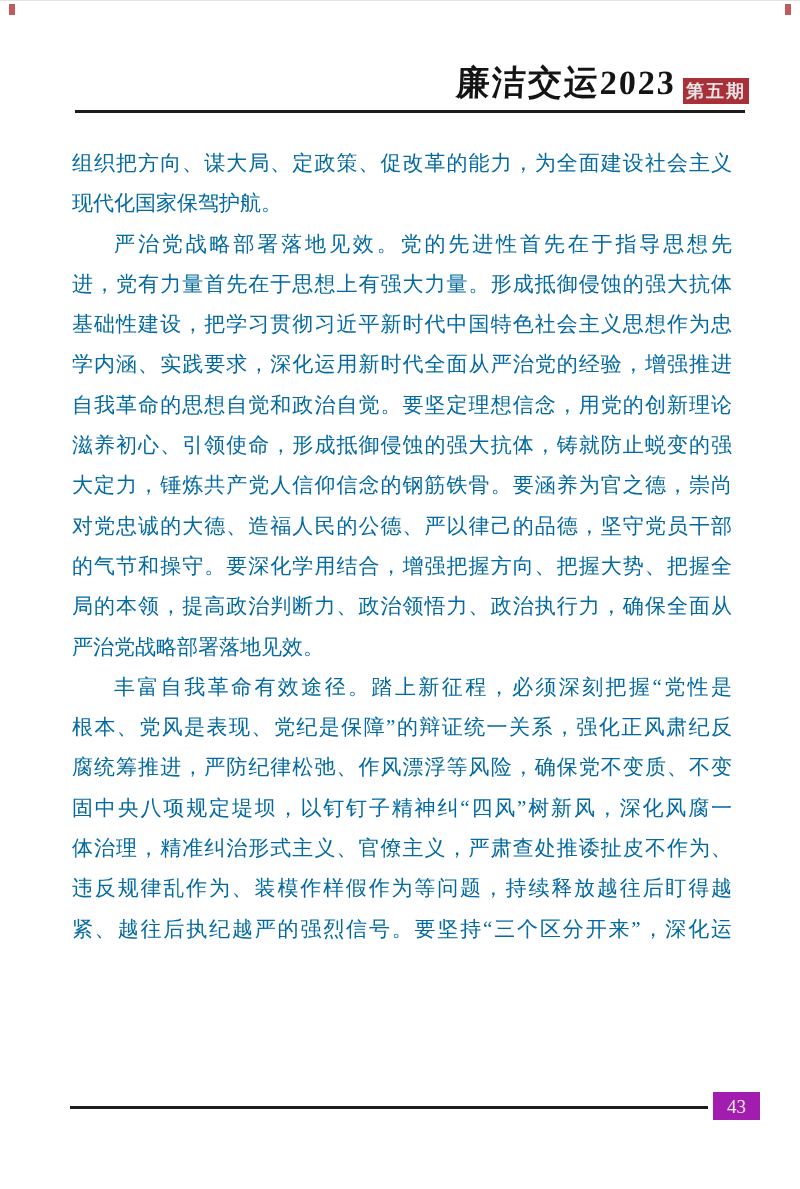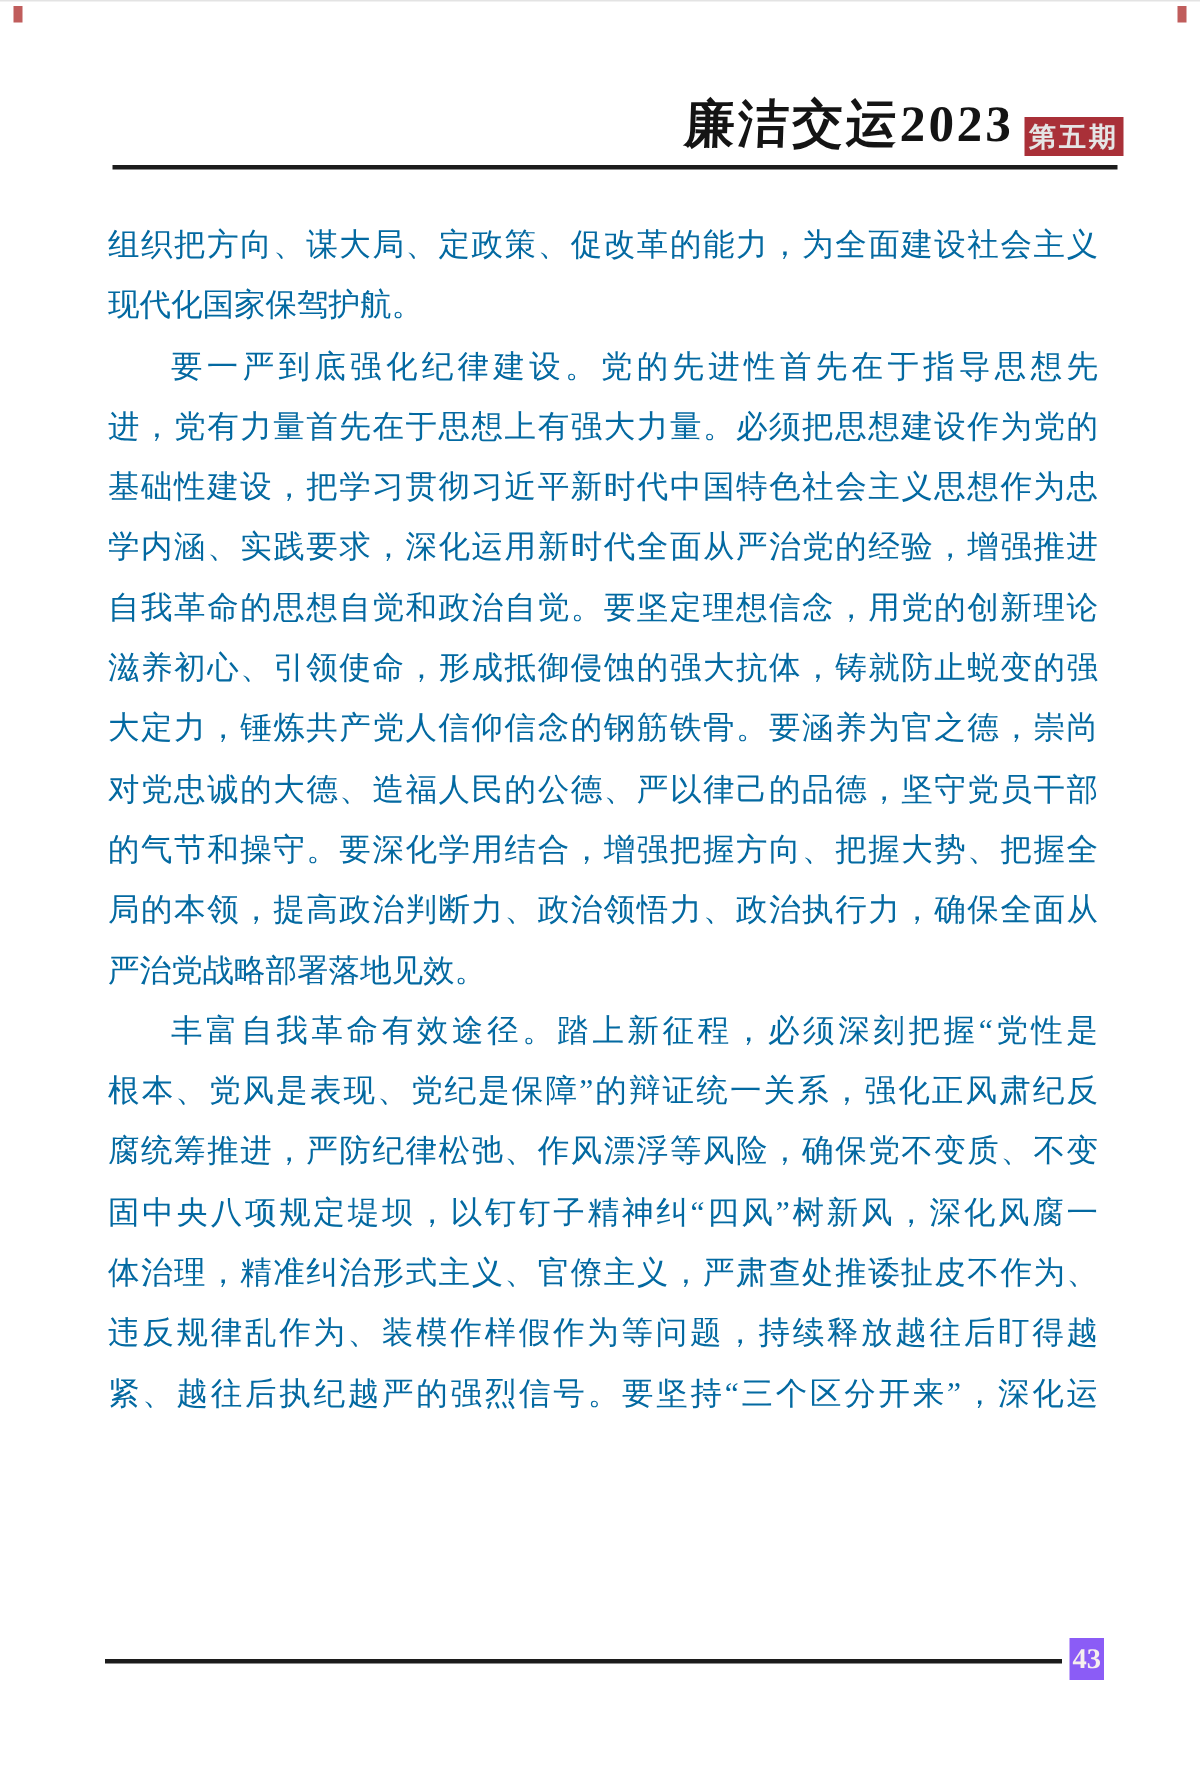--- a/index.html
+++ b/index.html
@@ -52,42 +52,42 @@
   }
   .line.flush{text-align-last:left;}
   .line.indent{text-indent:2em;}
 
   
   .footer-rule{
     position:absolute;left:70px;top:1106px;width:638px;height:2.5px;background:#1c1c1c;
   }
   .page-number-badge{
     position:absolute;left:713px;top:1092px;
-    width:23px;height:28px;
-    background:#8b5cf6;color:#f6eeee;
-    font-size:19px;text-align:center;line-height:29px;font-weight:bold;
+    width:47px;height:28px;
+    background:#a21caf;color:#f6eeee;
+    font-size:19px;text-align:center;line-height:29px;
   }
 </style>
 </head>
 <body>
 
 <div class="page">
   <div class="scan-edge"></div>
   <div class="corner-mark left"></div>
   <div class="corner-mark right"></div>
 
   <div class="masthead">廉洁交运2023</div>
   <div class="issue-badge">第五期</div>
   <div class="header-rule"></div>
 
   <div class="body-text">
       <div class="line">组织把方向、谋大局、定政策、促改革的能力，为全面建设社会主义</div>
       <div class="line flush">现代化国家保驾护航。</div>
-      <div class="line indent">要一严到底强化纪律建设。党的先进性首先在于指导思想先</div>
-      <div class="line">进，党有力量首先在于思想上有强大力量。必须把思想建设作为党的</div>
+      <div class="line indent">严治党战略部署落地见效。党的先进性首先在于指导思想先</div>
+      <div class="line">进，党有力量首先在于思想上有强大力量。形成抵御侵蚀的强大抗体</div>
       <div class="line">基础性建设，把学习贯彻习近平新时代中国特色社会主义思想作为忠</div>
       <div class="line">学内涵、实践要求，深化运用新时代全面从严治党的经验，增强推进</div>
       <div class="line">自我革命的思想自觉和政治自觉。要坚定理想信念，用党的创新理论</div>
       <div class="line">滋养初心、引领使命，形成抵御侵蚀的强大抗体，铸就防止蜕变的强</div>
       <div class="line">大定力，锤炼共产党人信仰信念的钢筋铁骨。要涵养为官之德，崇尚</div>
       <div class="line">对党忠诚的大德、造福人民的公德、严以律己的品德，坚守党员干部</div>
       <div class="line">的气节和操守。要深化学用结合，增强把握方向、把握大势、把握全</div>
       <div class="line">局的本领，提高政治判断力、政治领悟力、政治执行力，确保全面从</div>
       <div class="line flush">严治党战略部署落地见效。</div>
       <div class="line indent">丰富自我革命有效途径。踏上新征程，必须深刻把握“党性是</div>

